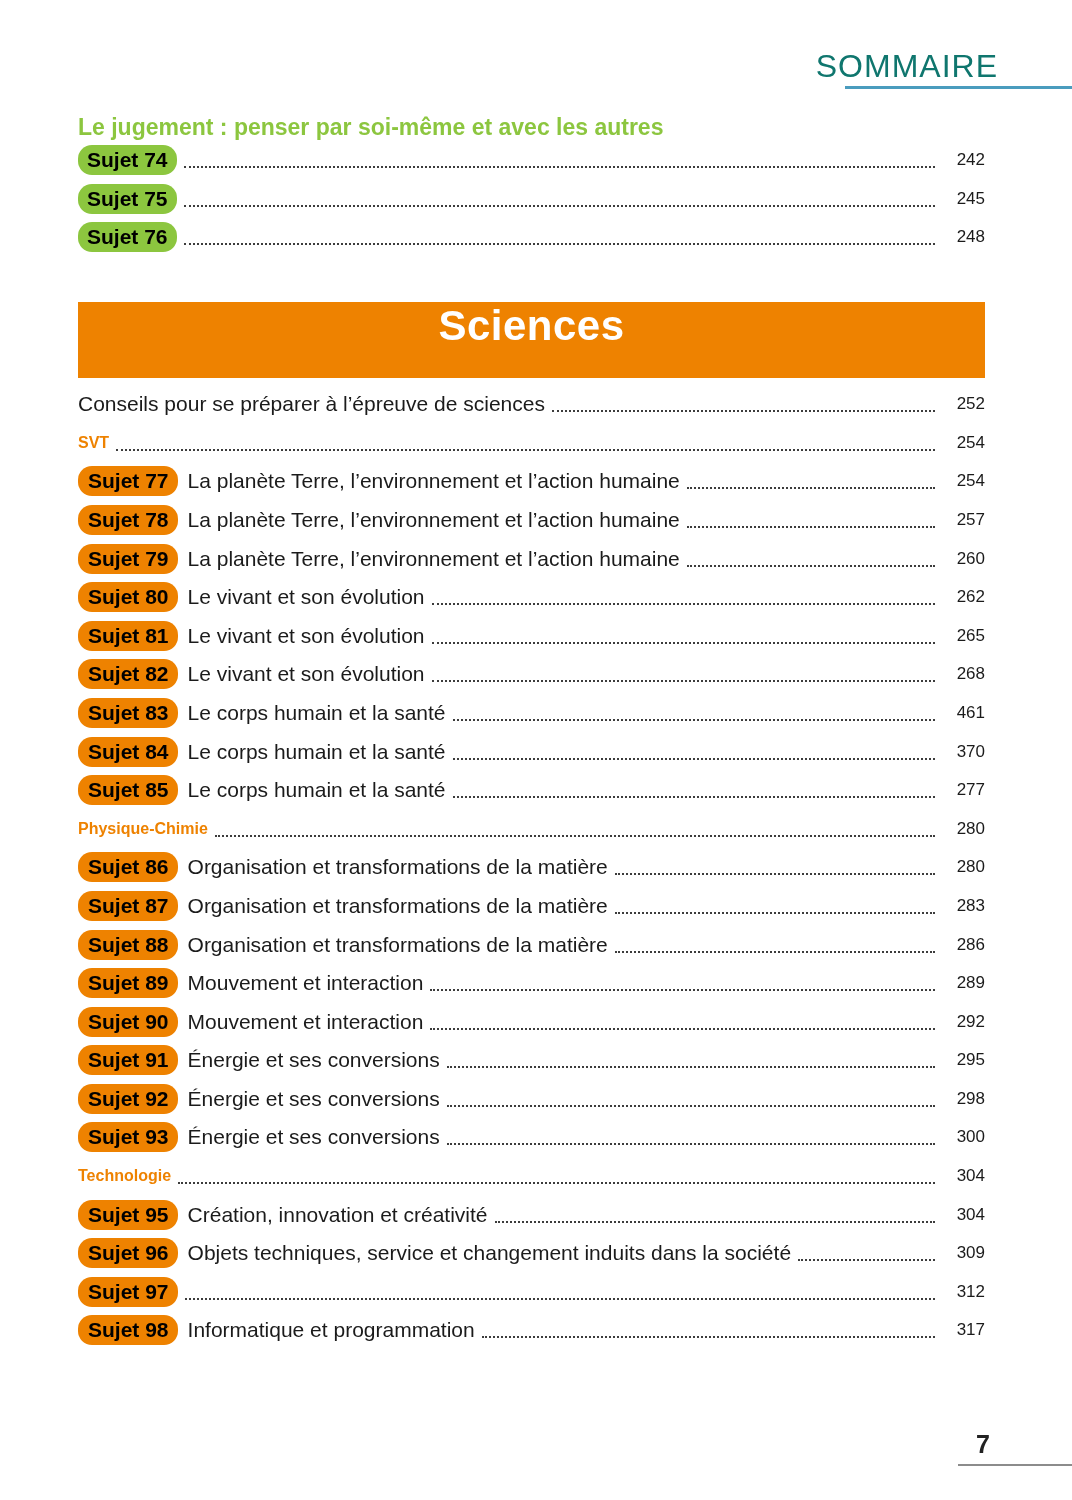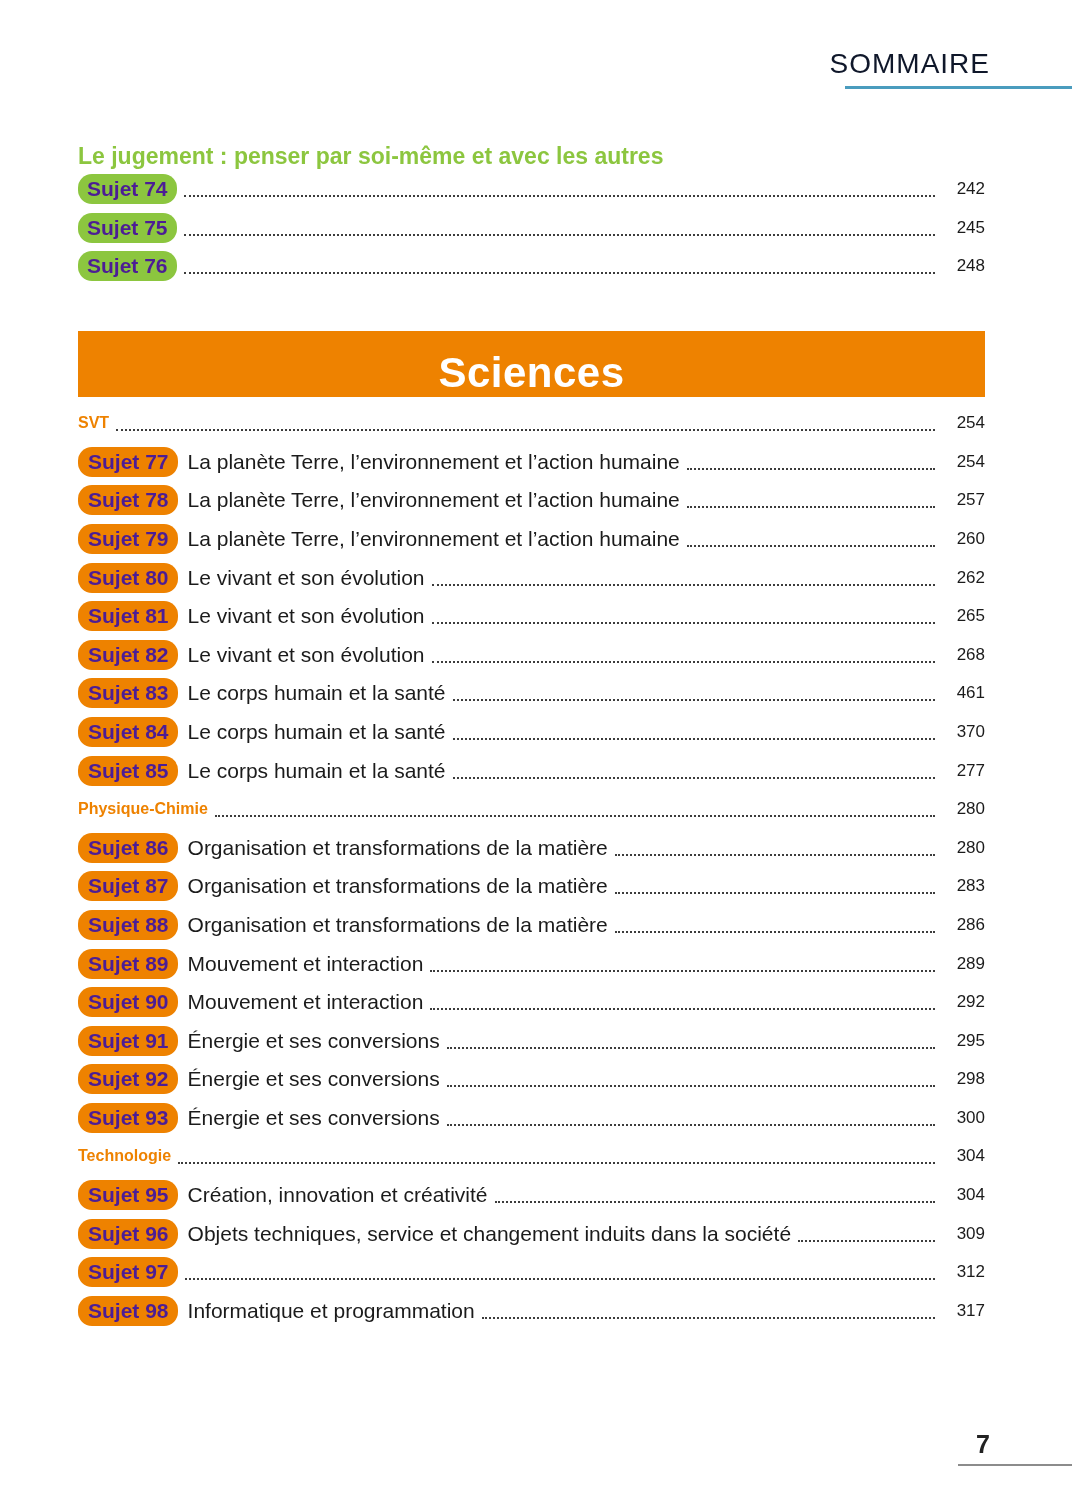--- a/index.html
+++ b/index.html
@@ -14,44 +14,44 @@
   html,body{margin:0;padding:0;}
   body{
     width:1072px;height:1500px;background:#ffffff;
     font-family:"Liberation Sans", sans-serif;color:var(--ink);
     overflow:hidden;
   }
   .page{position:relative;width:1072px;height:1500px;}
 
   
   .sommaire{
-    position:absolute;top:48px;right:82px;
-    font-size:28px;letter-spacing:1px;color:#0f172a;
+    position:absolute;top:48px;right:74px;
+    font-size:32px;letter-spacing:1px;color:#0f766e;
   }
   .header-rule{
     position:absolute;top:86px;left:845px;right:0;
     height:3px;background:var(--blue);
   }
 
   
-  .content{position:absolute;left:78px;top:143px;width:907px;}
+  .content{position:absolute;left:78px;top:114px;width:907px;}
 
   .group-heading{
     font-size:23px;font-weight:bold;color:var(--green);
     line-height:26px;margin:21px 0 5px 0;white-space:nowrap;
   }
   .group-heading:first-child{margin-top:0;}
 
   .toc-row{
     display:flex;align-items:center;height:30px;margin-bottom:8.6px;
   }
   .badge{
     display:inline-flex;align-items:center;justify-content:center;
     height:30px;min-width:98px;padding:0 9px;
-    color:#4c1d95;font-weight:bold;font-size:21px;white-space:nowrap;
+    color:#000000;font-weight:bold;font-size:21px;white-space:nowrap;
     flex:0 0 auto;
     border-radius:14px;
   }
   .badge.orange{background:var(--orange);padding-left:10px;}
   .badge.green{background:var(--green);}
   .label{
     font-size:21px;margin-left:10px;white-space:nowrap;flex:0 0 auto;
   }
   .label.no-badge{margin-left:0;}
   .section-title{
@@ -60,22 +60,22 @@
   }
   .dots{
     flex:1 1 auto;border-bottom:2.6px dotted var(--dot);
     align-self:flex-end;margin:0 4px 7px 7px;min-width:20px;
   }
   .pagenum{
     font-size:17px;min-width:46px;text-align:right;flex:0 0 auto;
   }
 
   .banner{
-    margin:50px 0 11px 0;height:66px;background:var(--orange);
-    display:flex;align-items:flex-end;justify-content:center;
+    margin:50px 0 11px 0;height:76px;background:var(--orange);
+    display:flex;align-items:flex-start;justify-content:center;
   }
   .banner span{
     color:#ffffff;font-size:42px;font-weight:bold;letter-spacing:0.5px;
   }
 
   
   .footer-page{
     position:absolute;top:1430px;right:82px;
     font-size:25px;font-weight:bold;color:#222222;
   }
@@ -111,20 +111,25 @@
           <span class="pagenum">248</span>
         </div>
       </div>
 
     <div class="banner">
       <span>Sciences</span>
     </div>
 
     <div id="sciences-rows">
         <div class="toc-row">
+          <span class="label no-badge">Conseils pour se préparer à l’épreuve de sciences</span>
+          <span class="dots"></span>
+          <span class="pagenum">252</span>
+        </div>
+        <div class="toc-row">
           <span class="section-title">SVT</span>
           <span class="dots"></span>
           <span class="pagenum">254</span>
         </div>
         <div class="toc-row">
           <span class="badge orange">Sujet 77</span>
           <span class="label">La planète Terre, l’environnement et l’action humaine</span>
           <span class="dots"></span>
           <span class="pagenum">254</span>
         </div>

